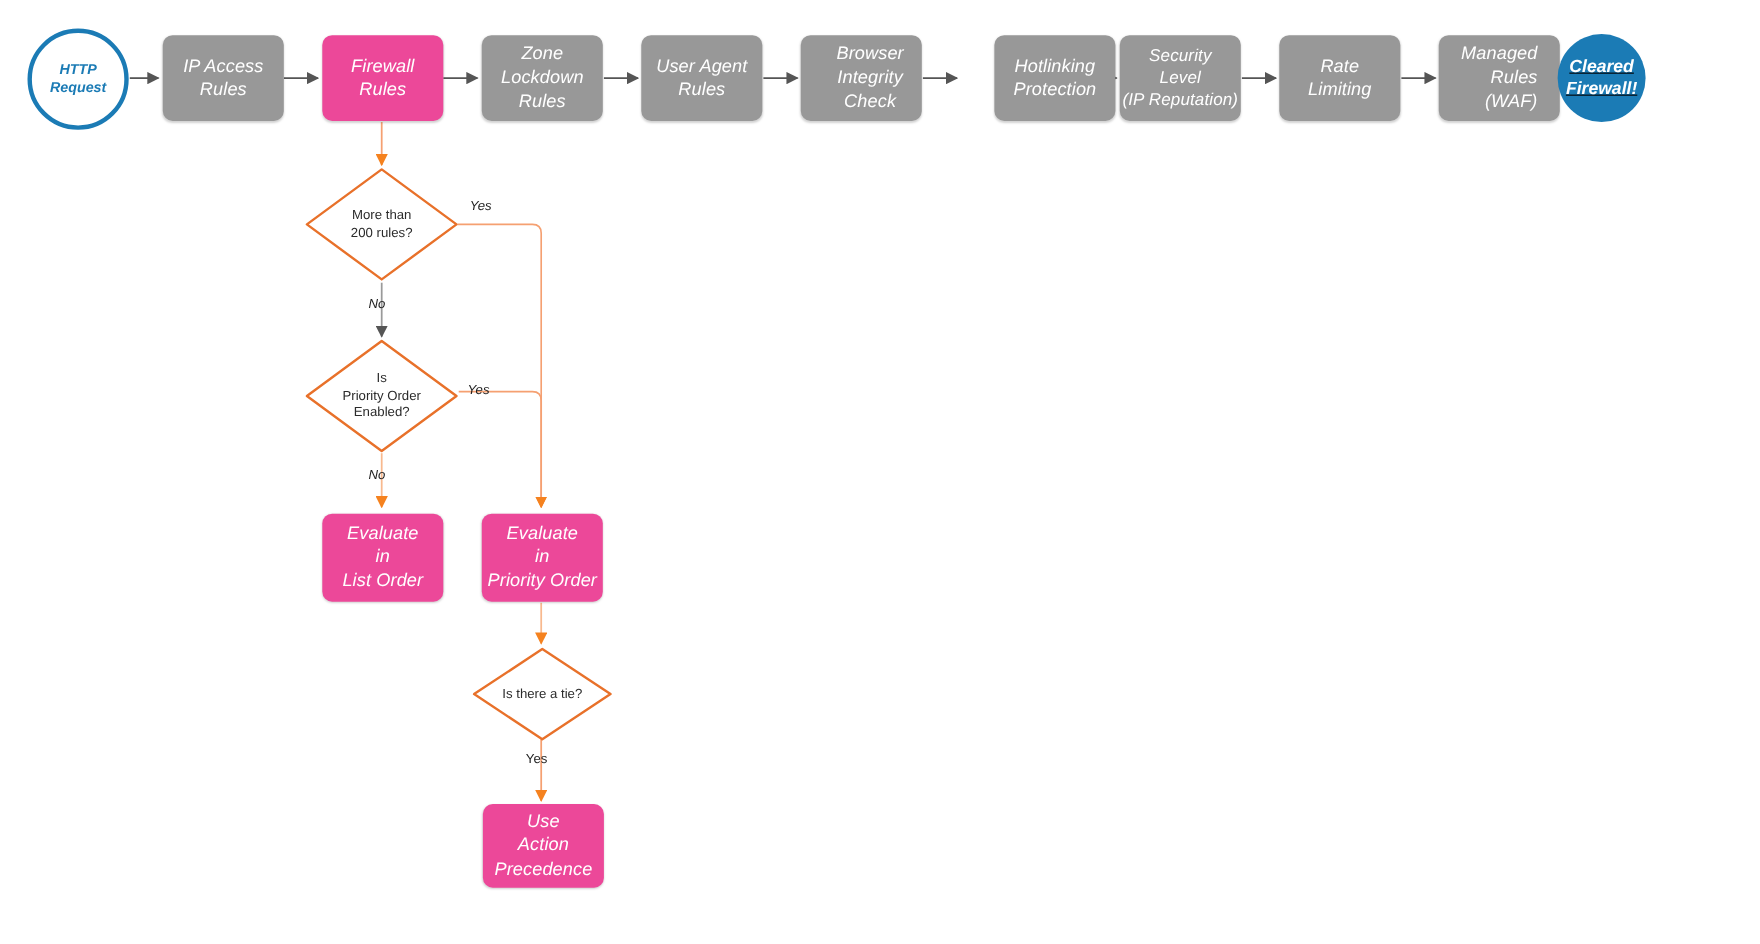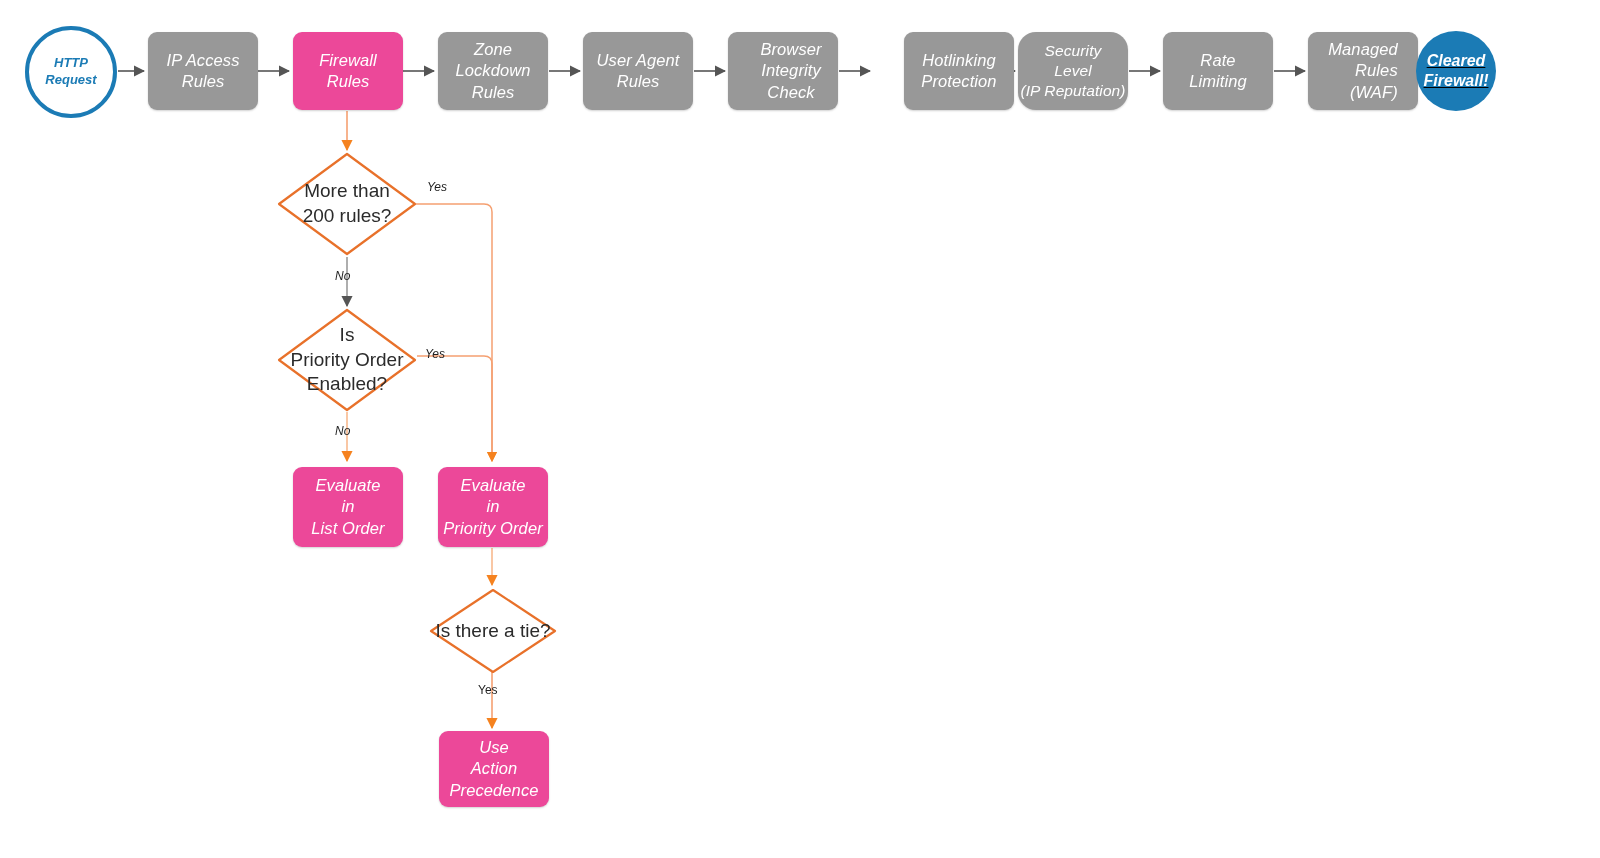--- a/index.html
+++ b/index.html
@@ -95,21 +95,21 @@
     width: 100%;
     height: 100%;
   }
   .diamond-wrap .label {
     position: absolute;
     left: 0; top: 50%;
     width: 100%;
     transform: translateY(-50%);
     text-align: center;
     color: #2b2b2b;
-    font-size: 19px;
+    font-size: 12px;
     line-height: 1.3;
     white-space: pre-line;
   }
 
   
   .edge-label {
     position: absolute;
     font-size: 12px;
     color: #1f1f1f;
     font-style: italic;
@@ -192,21 +192,21 @@
     <span class="label">Browser
 Integrity
 Check</span>
   </div>
 
   <div class="node box gray" style="left:904px; top:32px; width:110px; height:78px;">
     <span class="label">Hotlinking
 Protection</span>
   </div>
 
-  <div class="node box gray" style="left:1018px; top:32px; width:110px; height:78px;border-radius:18px;">
+  <div class="node box gray" style="left:1018px; top:32px; width:110px; height:78px;">
     <span class="label" style="font-size:15.5px;">Security
 Level
 (IP Reputation)</span>
   </div>
 
   <div class="node box gray" style="left:1163px; top:32px; width:110px; height:78px;">
     <span class="label">Rate
 Limiting</span>
   </div>
 

